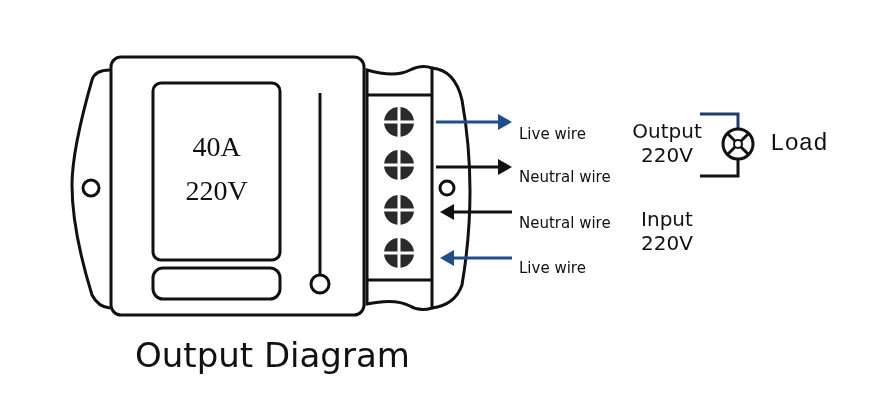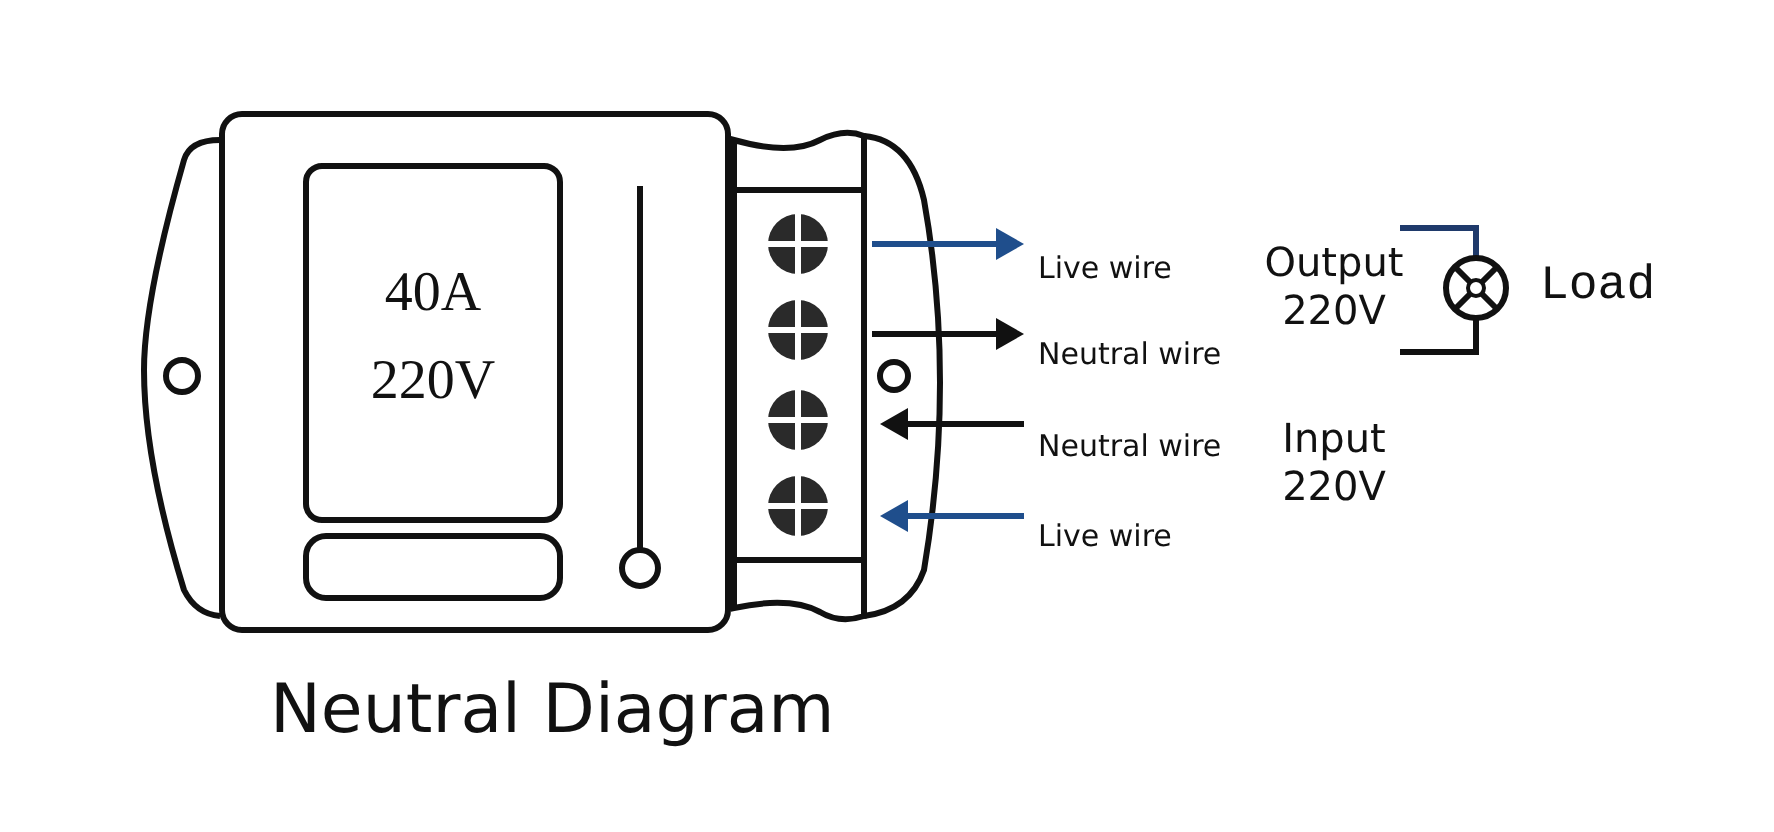--- a/index.html
+++ b/index.html
@@ -98,13 +98,13 @@
 <div class="lbl io" style="left:622px; top:119px; width:90px;">
   <div>Output</div>
   <div>220V</div>
 </div>
 <div class="lbl io" style="left:622px; top:207px; width:90px;">
   <div>Input</div>
   <div>220V</div>
 </div>
 <div class="lbl load" style="left:770px; top:130px;">Load</div>
 
-<div class="lbl title" style="left:135px; top:335px;">Neutral Diagram</div>
+<div class="lbl title" style="left:135px; top:335px;">Output Diagram</div>
 
 </body></html>

